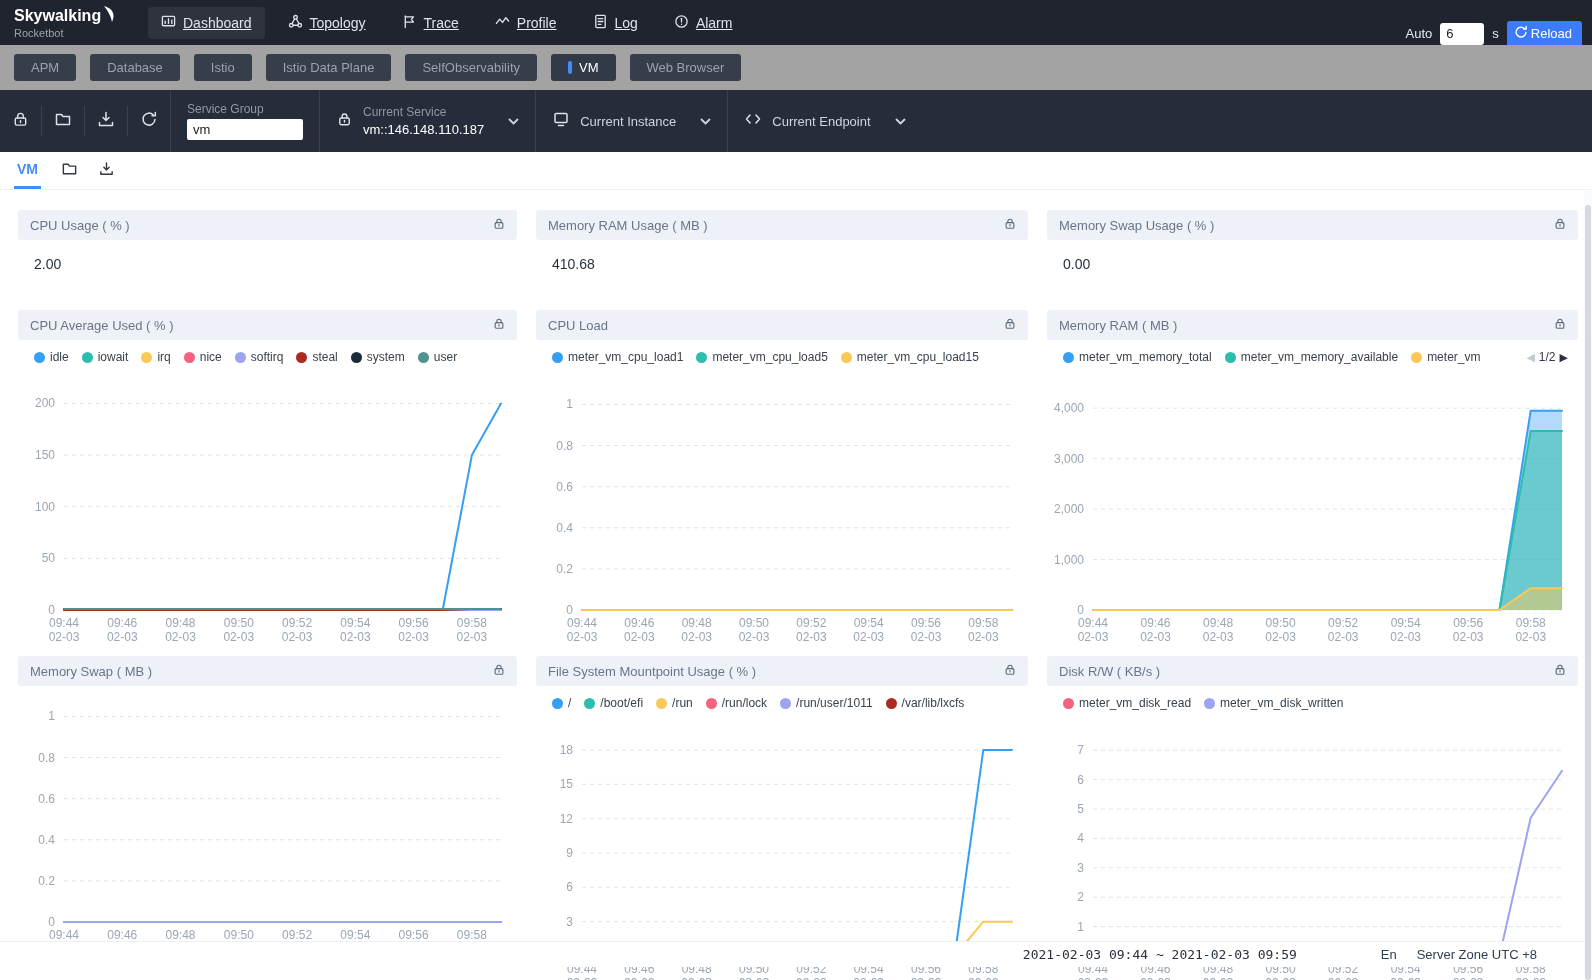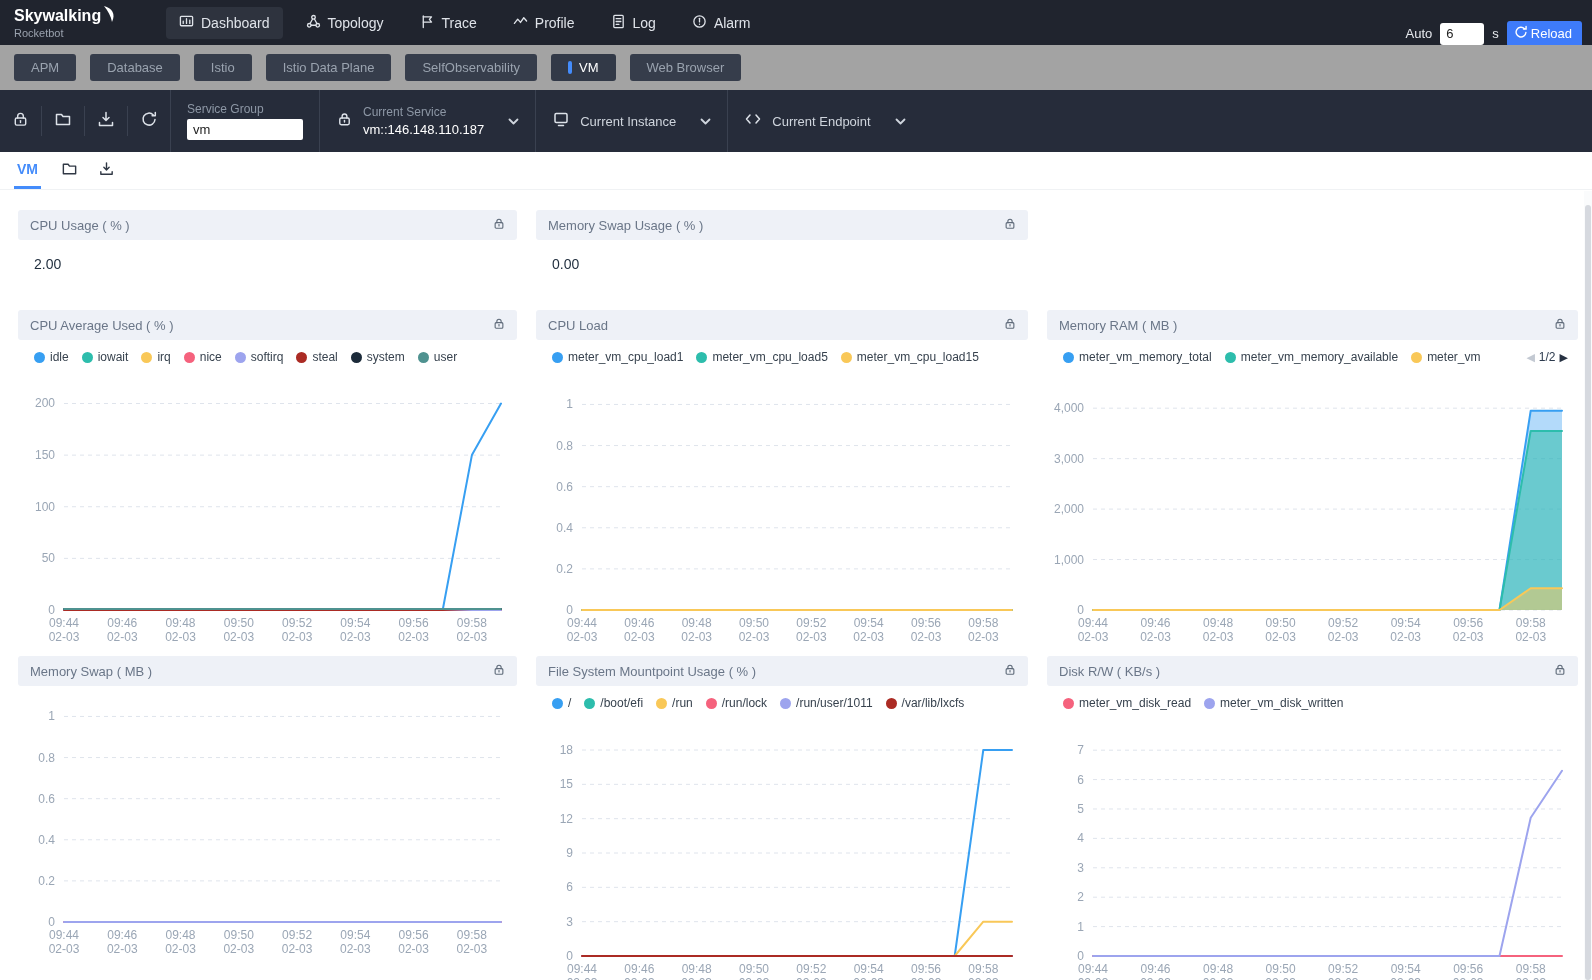--- a/index.html
+++ b/index.html
@@ -6,21 +6,21 @@
   *{box-sizing:border-box;}
   .app{position:relative;width:1592px;height:980px;background:#ffffff;overflow:hidden;
        font-family:"Liberation Sans",sans-serif;-webkit-font-smoothing:antialiased;}
 
   
   .navbar{position:absolute;left:0;top:0;width:100%;height:45px;background:#20242e;
           display:flex;align-items:center;color:#e8eaef;}
   .logo{margin-left:14px;width:120px;line-height:1;}
   .logo-top{font-size:16px;font-weight:bold;color:#fff;display:flex;align-items:center;gap:2px;}
   .logo-sub{font-size:11px;color:#9aa2ae;margin-top:2px;}
-  .nav-items{display:flex;align-items:center;margin-left:32px;gap:10px;}
+  .nav-items{display:flex;align-items:center;margin-left:14px;gap:10px;text-decoration:underline;}
   .nav-item{display:flex;align-items:center;gap:7px;font-size:14px;color:#dfe3e9;
             padding:7px 13px;border-radius:4px;cursor:pointer;}
   .nav-item.active{background:#2e333e;}
   .nav-item svg{stroke:currentColor;fill:none;stroke-width:1.4;stroke-linecap:round;stroke-linejoin:round;}
   .nav-right{margin-left:auto;display:flex;align-items:center;gap:8px;margin-right:10px;margin-top:22px;}
   .auto-label{font-size:13px;color:#e6e9ee;}
   .auto-input{width:44px;height:22px;border:none;border-radius:3px;padding:0 6px;font-size:13px;
               font-family:"Liberation Sans",sans-serif;color:#222;outline:none;}
   .auto-unit{font-size:13px;color:#e6e9ee;}
   .reload-btn{background:#3e7bfa;color:#fff;border:none;border-radius:3px;height:26px;
@@ -290,20 +290,31 @@
       <section class="card metric-card">
         <div class="card-header">
             <span class="card-title">CPU Usage ( % )</span>
             <span class="lock-icon"><svg width="12" height="13" viewBox="0 0 14 15">
                 <rect x="2.5" y="6.5" width="9" height="6.5" rx="1.2"></rect>
                 <path d="M4.5 6.5V5a2.5 2.5 0 0 1 5 0v1.5"></path>
                 <path d="M7 8.8v1.6"></path>
               </svg></span>
           </div>
         <div class="metric-value">2.00</div>
+      </section>
+      <section class="card metric-card">
+        <div class="card-header">
+            <span class="card-title">Memory RAM Usage ( MB )</span>
+            <span class="lock-icon"><svg width="12" height="13" viewBox="0 0 14 15">
+                <rect x="2.5" y="6.5" width="9" height="6.5" rx="1.2"></rect>
+                <path d="M4.5 6.5V5a2.5 2.5 0 0 1 5 0v1.5"></path>
+                <path d="M7 8.8v1.6"></path>
+              </svg></span>
+          </div>
+        <div class="metric-value">410.68</div>
       </section>
       <section class="card metric-card">
         <div class="card-header">
             <span class="card-title">Memory Swap Usage ( % )</span>
             <span class="lock-icon"><svg width="12" height="13" viewBox="0 0 14 15">
                 <rect x="2.5" y="6.5" width="9" height="6.5" rx="1.2"></rect>
                 <path d="M4.5 6.5V5a2.5 2.5 0 0 1 5 0v1.5"></path>
                 <path d="M7 8.8v1.6"></path>
               </svg></span>
           </div>
@@ -646,14 +657,19 @@
           </svg>
       </section>
     </div>
 
   </main>
 
   <div class="scrollbar">
     <div class="scroll-thumb"></div>
   </div>
 
+  <footer class="statusbar">
+    <span class="time-range">2021-02-03 09:44 ~ 2021-02-03 09:59</span>
+    <span class="lang">En</span>
+    <span class="timezone">Server Zone UTC +8</span>
+  </footer>
 
 </div>
 
 </body></html>

